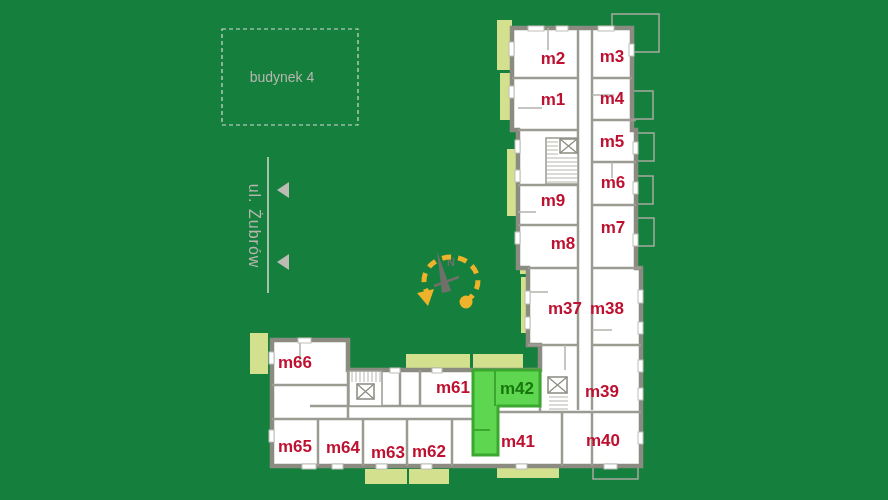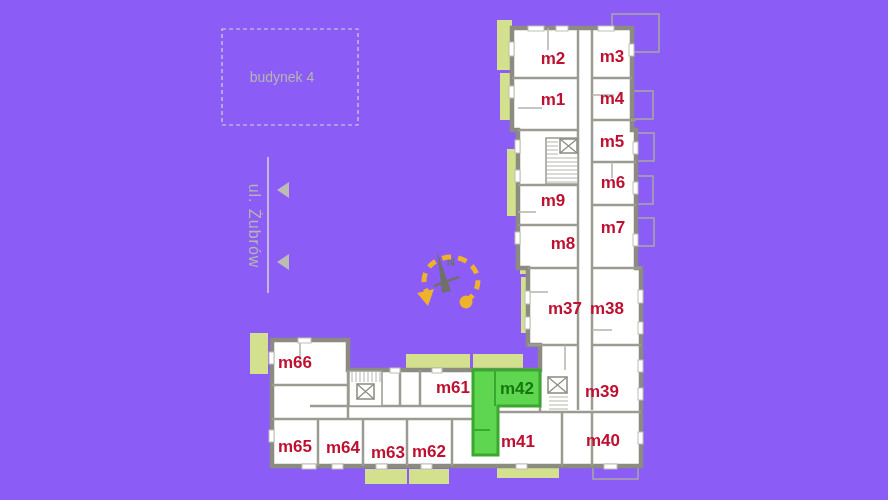--- a/index.html
+++ b/index.html
@@ -1,16 +1,16 @@
 <!DOCTYPE html>
 <html><head>
 <meta charset="utf-8">
 <style>
   html,body{margin:0;padding:0;background:#ffffff;}
-  .stage{position:relative;width:888px;height:500px;background:#8b5cf6;overflow:hidden;
+  .stage{position:relative;width:888px;height:500px;background:#15803d;overflow:hidden;
          font-family:"Liberation Sans",sans-serif;}
   svg{position:absolute;left:0;top:0;}
   .apt-label{font-family:"Liberation Sans",sans-serif;font-weight:bold;font-size:17px;
              text-anchor:middle;cursor:pointer;}
   .muted-label{font-family:"Liberation Sans",sans-serif;font-size:14px;text-anchor:middle;}
   .street-label{font-family:"Liberation Sans",sans-serif;font-size:16px;letter-spacing:1px;text-anchor:middle;}
   .north-label{font-family:"Liberation Sans",sans-serif;font-size:11px;font-weight:bold;text-anchor:middle;}
 </style>
 </head>
 <body>

